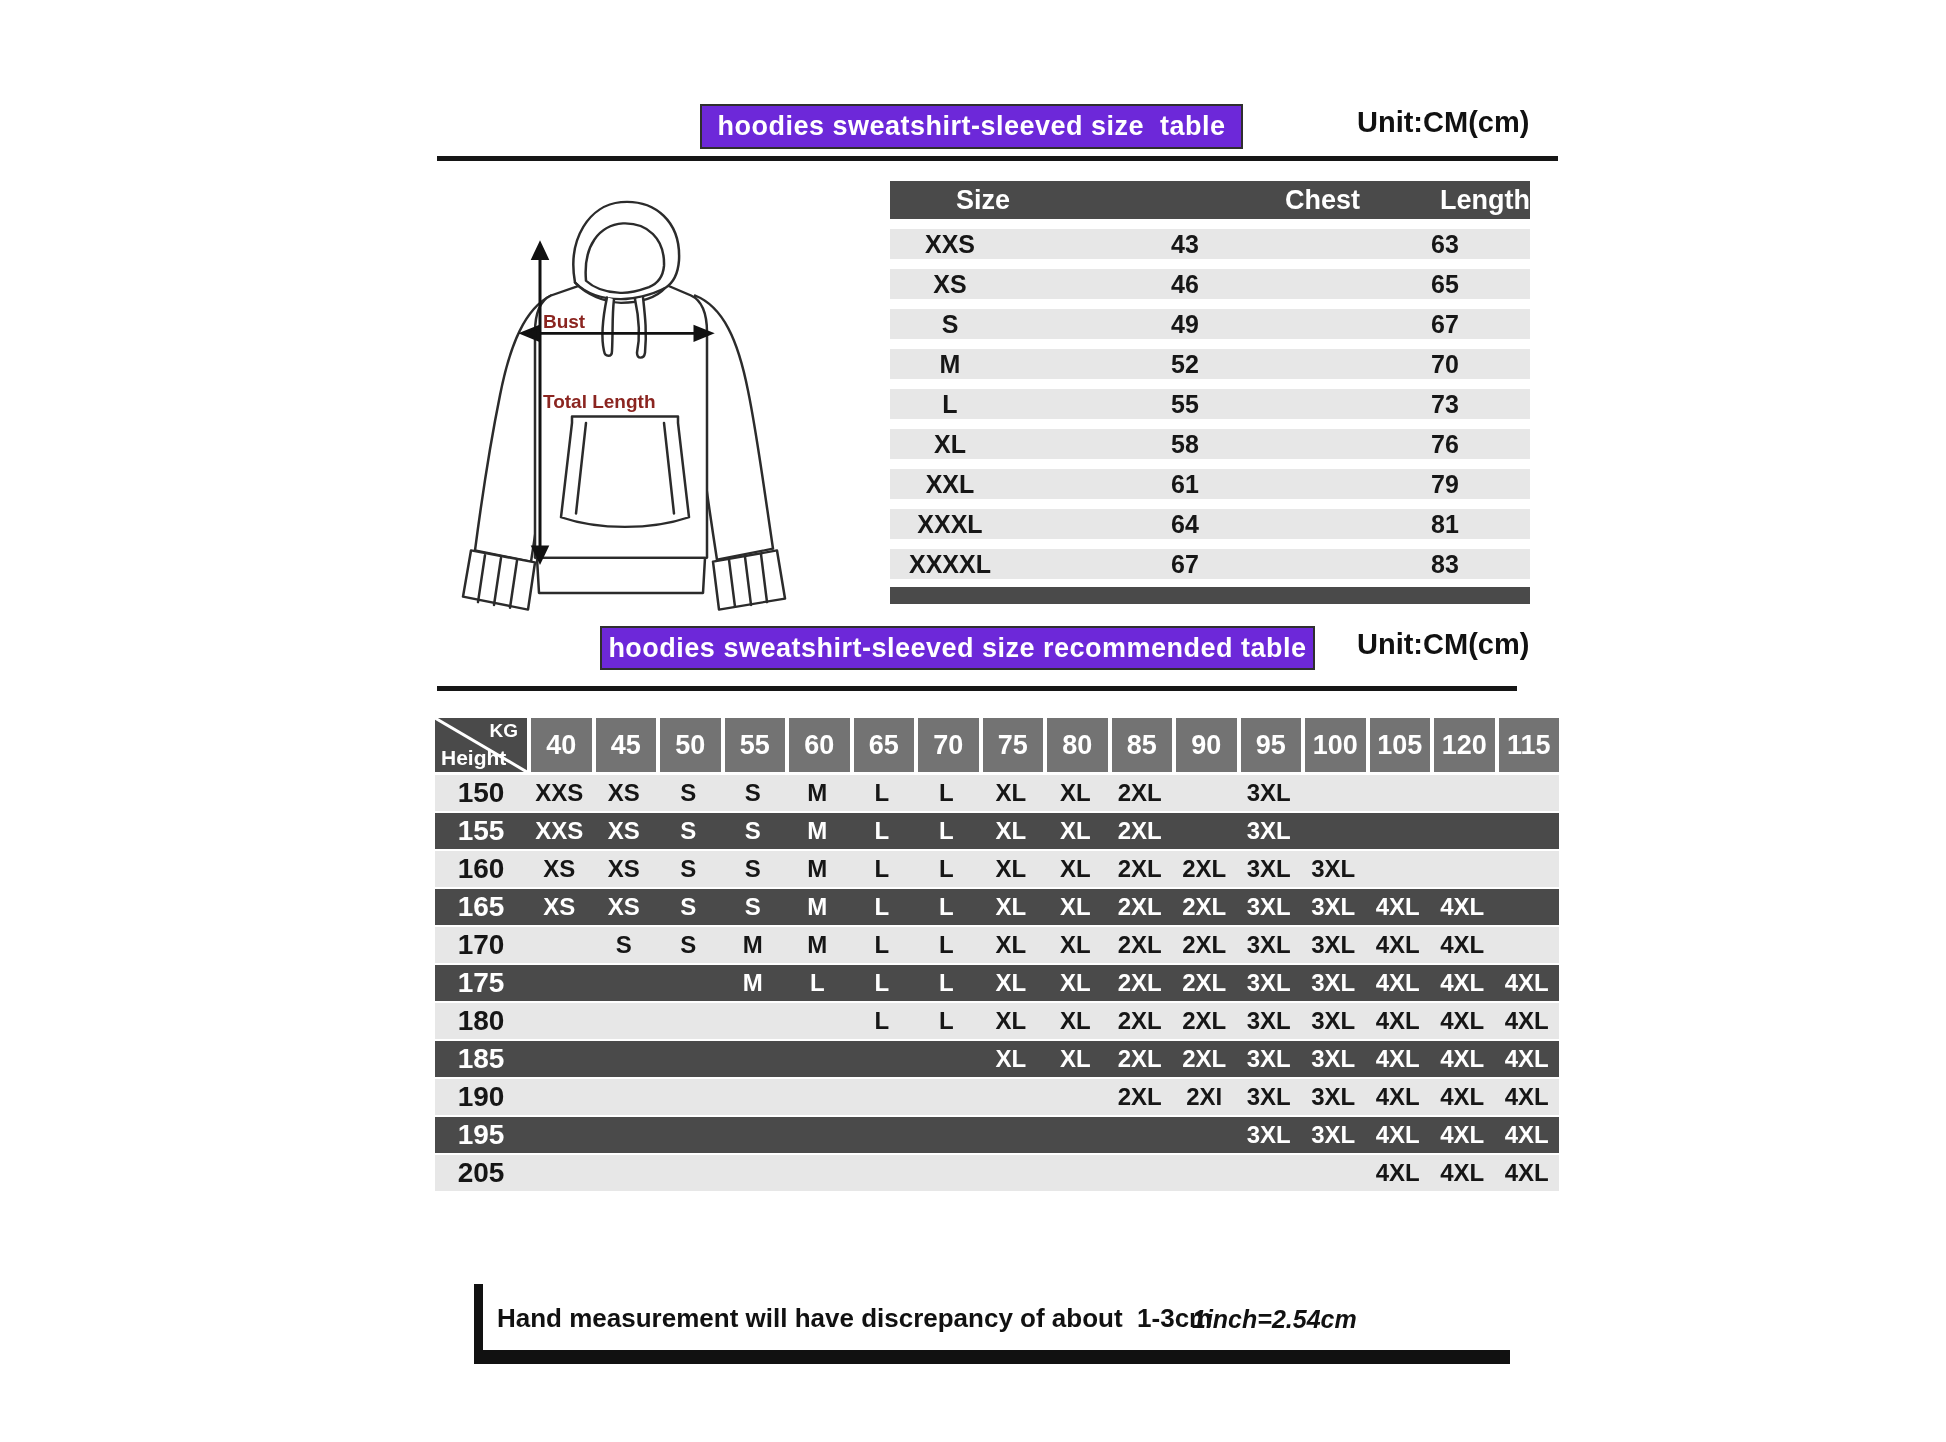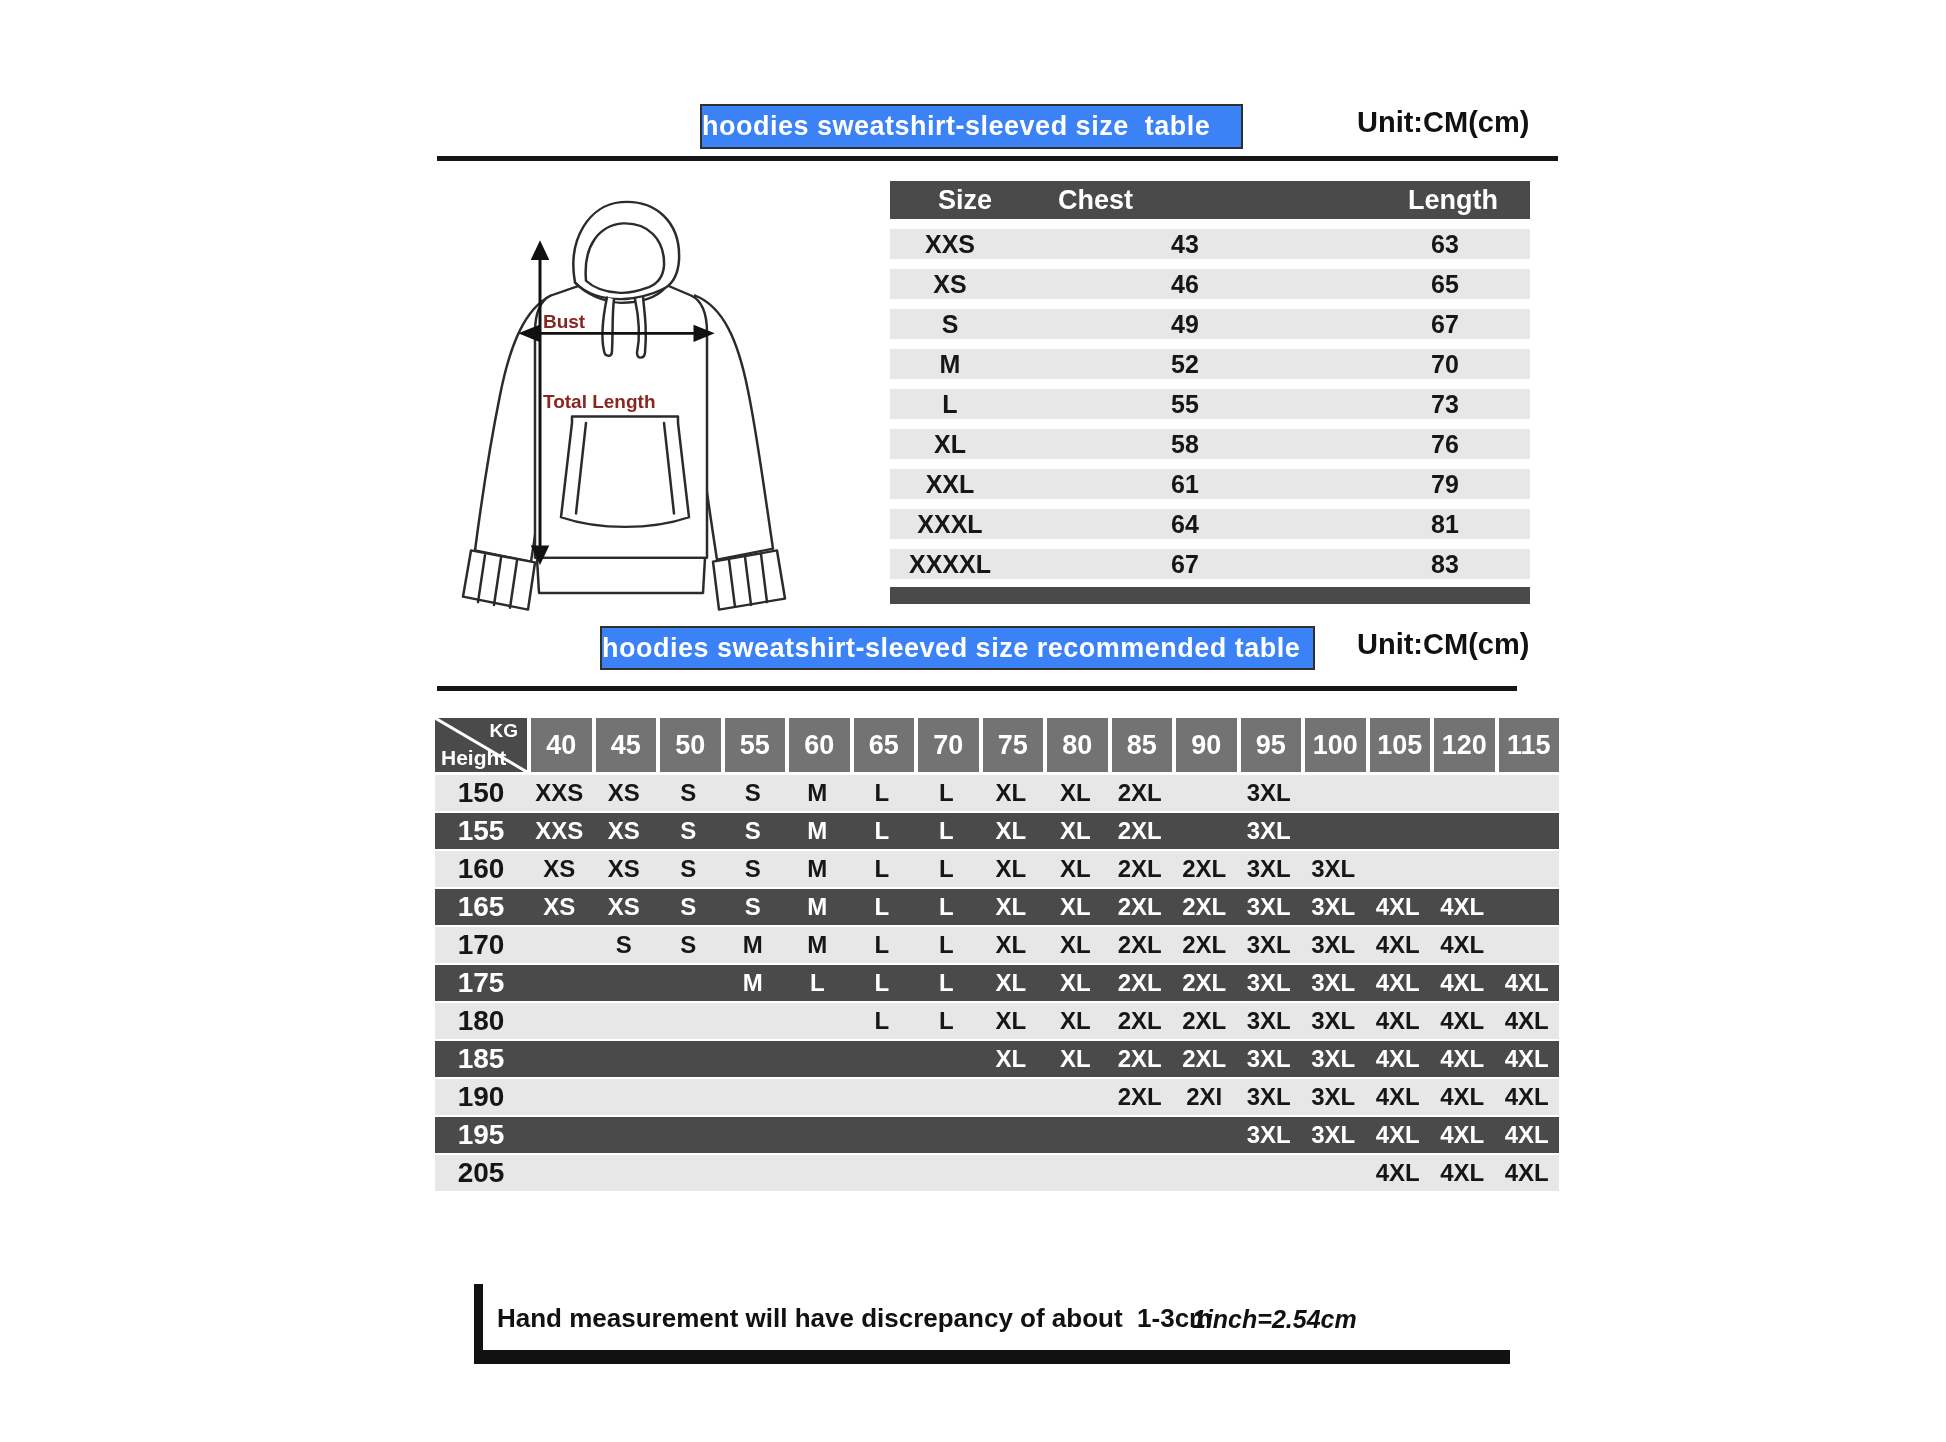--- a/index.html
+++ b/index.html
@@ -1,39 +1,39 @@
 <!DOCTYPE html>
 <html><head>
 <meta charset="utf-8">
 <style>
   html,body { margin:0; padding:0; background:#ffffff; }
   body { font-family:"Liberation Sans", sans-serif; font-weight:700; }
   .canvas { position:relative; width:1946px; height:1442px; background:#fff; overflow:hidden; }
 
-  .title-bar { position:absolute; background:#3b82f6; border:2px solid #2f2f2f; color:#fff;
-               display:flex; align-items:center; justify-content:flex-start; font-size:27px;
+  .title-bar { position:absolute; background:#6d28d9; border:2px solid #2f2f2f; color:#fff;
+               display:flex; align-items:center; justify-content:center; font-size:27px;
                white-space:pre; box-sizing:border-box; letter-spacing:0.5px; }
   .t1 { left:700px; top:104px; width:543px; height:45px; }
   .t2 { left:600px; top:626px; width:715px; height:44px; }
 
   .unit { position:absolute; color:#111; font-size:29px; white-space:pre; }
   .u1 { left:1357px; top:106px; }
   .u2 { left:1357px; top:628px; }
 
   .hline { position:absolute; background:#161616; }
   .h1 { left:437px; top:156px; width:1121px; height:5px; }
   .h2 { left:437px; top:686px; width:1080px; height:5px; }
 
   .hoodie-wrap { position:absolute; left:455px; top:192px; width:400px; height:425px; }
   .hoodie-wrap svg { width:100%; height:100%; }
 
   .size-table { position:absolute; left:890px; top:181px; width:640px; }
   .st-header { display:grid; grid-template-columns:120px 350px 170px; background:#4a4a4a;
                height:38px; align-items:center; color:#fff; font-size:27px; }
-  .st-header span { text-align:left;padding-left:48px; }
+  .st-header span { text-align:right;padding-left:48px; }
   .st-row { display:grid; grid-template-columns:120px 350px 170px; background:#e7e7e7;
             height:30px; margin-top:10px; align-items:center; font-size:25px; color:#161616; }
   .st-cell { text-align:center; }
   .st-bottom { height:17px; background:#4a4a4a; margin-top:8px; }
 
   .matrix { position:absolute; left:435px; top:718px; width:1124px; }
   .m-header { display:grid; grid-template-columns:92px repeat(16,1fr); column-gap:4px;
               height:54px; margin-bottom:3px; }
   .m-wcell { background:#737373; color:#fff; font-size:27px; display:flex;
              align-items:center; justify-content:center; }

